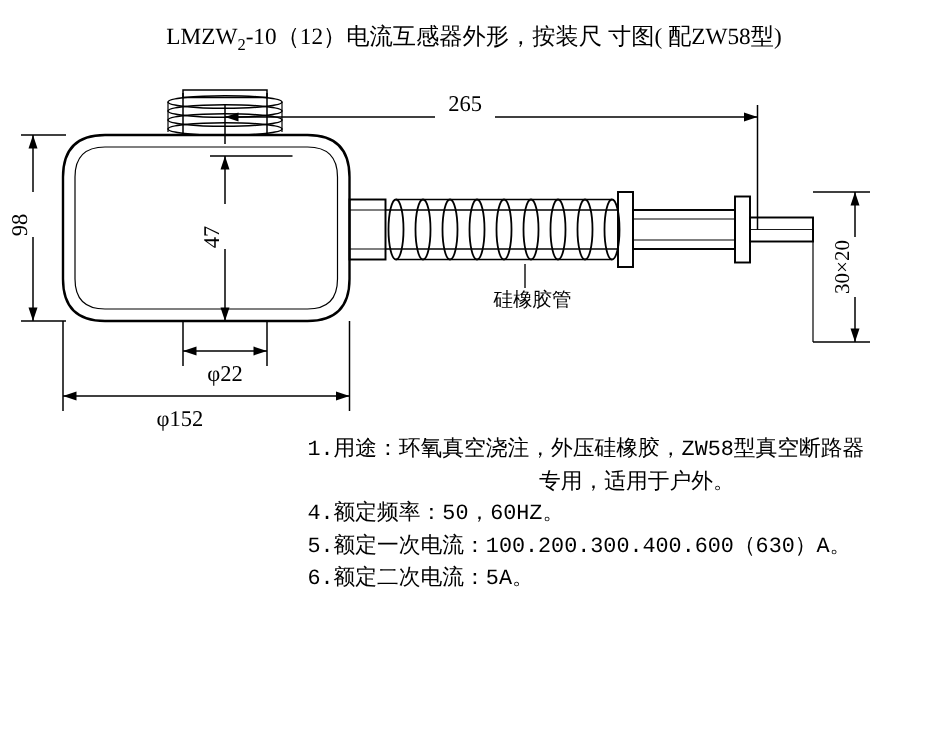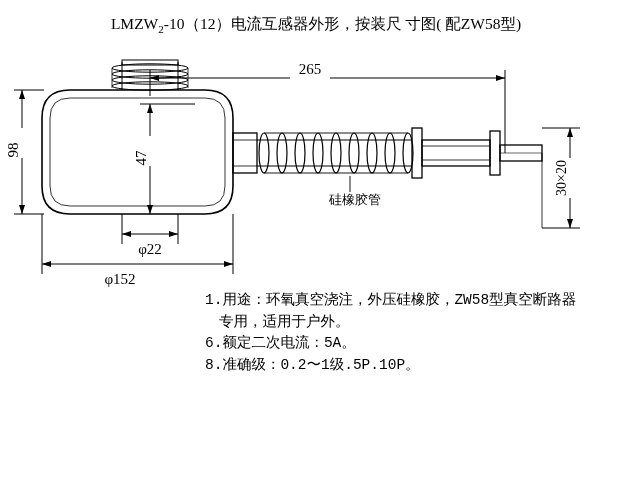--- a/index.html
+++ b/index.html
@@ -48,20 +48,21 @@
     width: 425px;
     font-size: 14.5px;
     line-height: 21.5px;
     font-family: Liberation Mono, monospace;
   }
   .specs .line {
     white-space: nowrap;
   }
   .specs .line.indent {
     text-indent: 14px;
+    text-align: center;
   }
   .dimtext {
     font-family: "Liberation Serif", serif;
     font-size: 15px;
   }
   .dimtext.small {
     font-size: 14px;
   }
   .lbl-cn {
     font-family: "Liberation Serif", serif;
@@ -197,17 +198,18 @@
     <g>
       <line x1="350" y1="128" x2="350" y2="144" stroke="#000" stroke-width="0.9"></line>
       <text class="lbl-cn" x="355" y="156" text-anchor="middle">硅橡胶管</text>
     </g>
 
   </svg>
 
   <div class="specs">
     <div class="line">1.用途：环氧真空浇注，外压硅橡胶，ZW58型真空断路器</div>
     <div class="line indent">专用，适用于户外。</div>
+    <div class="line">4.额定频率：50，60HZ。</div>
+    <div class="line">5.额定一次电流：100.200.300.400.600（630）A。</div>
     <div class="line">6.额定二次电流：5A。</div>
-    <div class="line">8.准确级：0.2〜1级.5P.10P。</div>
   </div>
 
 </div>
 
 </body></html>

